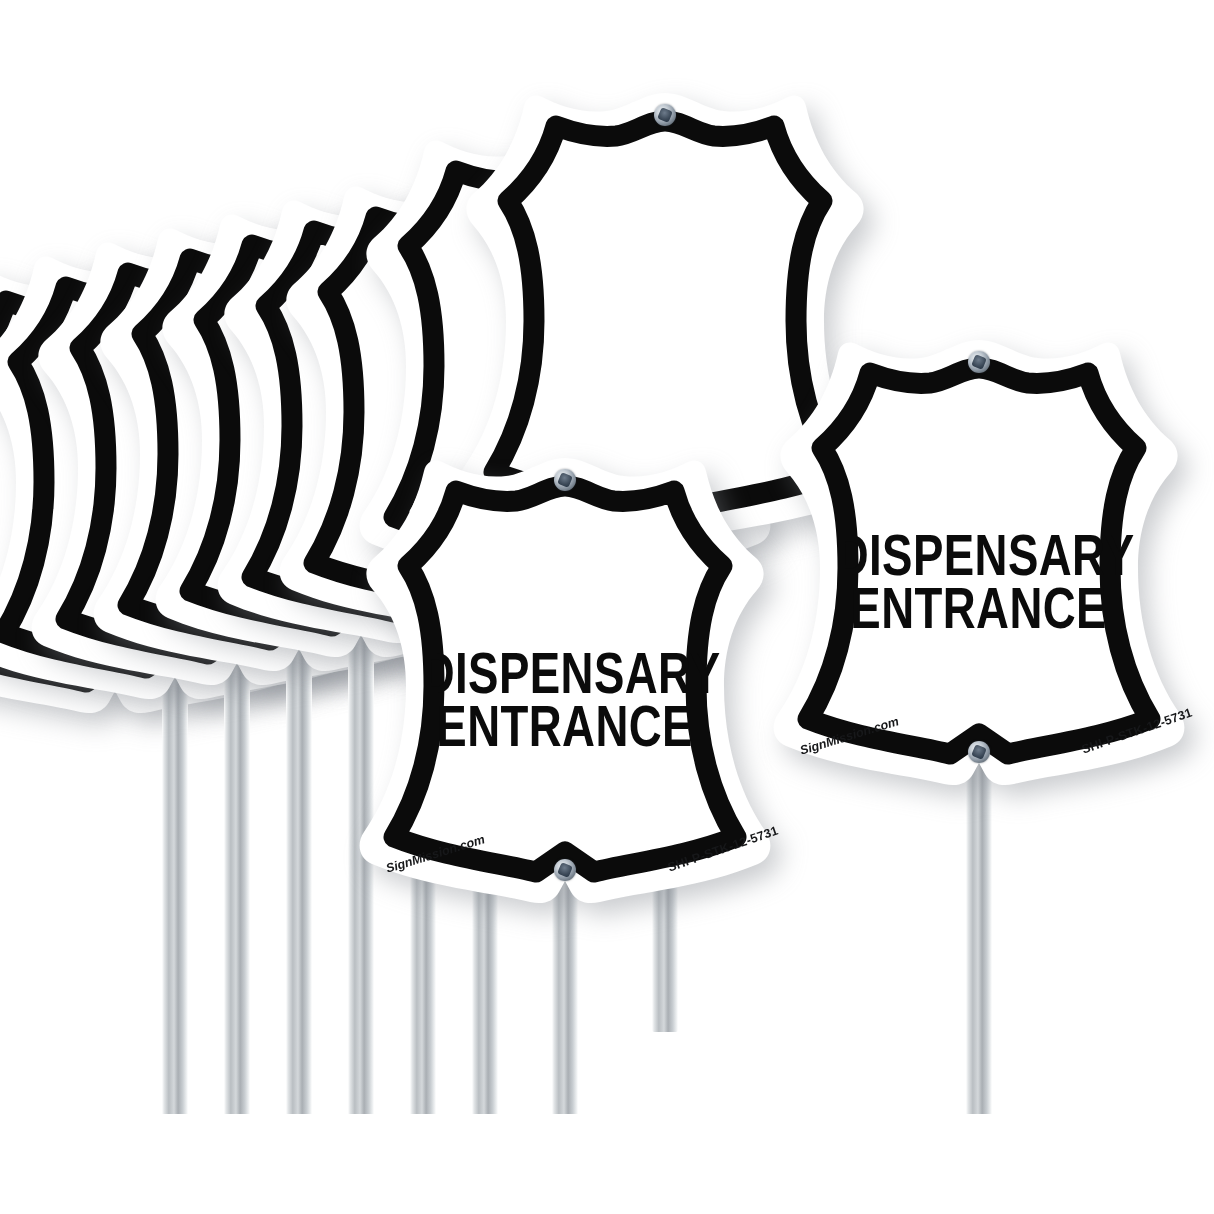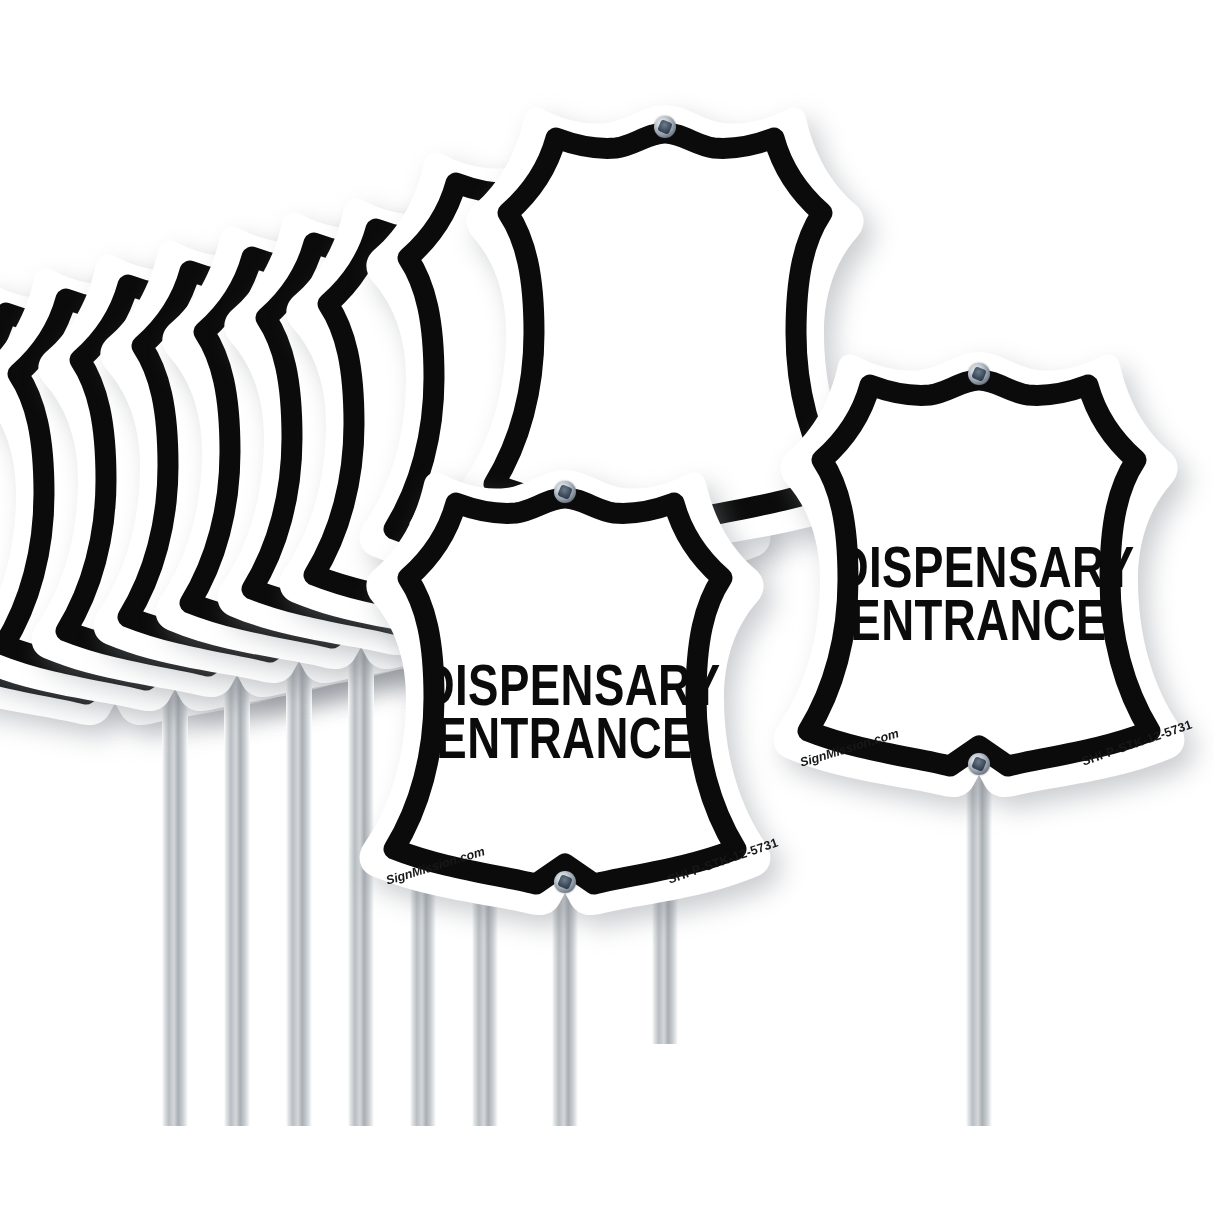--- a/index.html
+++ b/index.html
@@ -9,21 +9,20 @@
   }
   body {
     font-family: "Liberation Sans", sans-serif;
   }
   #stage {
     position: relative;
     width: 1214px;
     height: 1114px;
     background: #ffffff;
     overflow: hidden;
-    margin-top: 12px;
   }
 
   
   .sign-unit {
     position: absolute;
     width: 470px;
     height: 470px;
     transform-origin: 50% 50%;
   }
 

